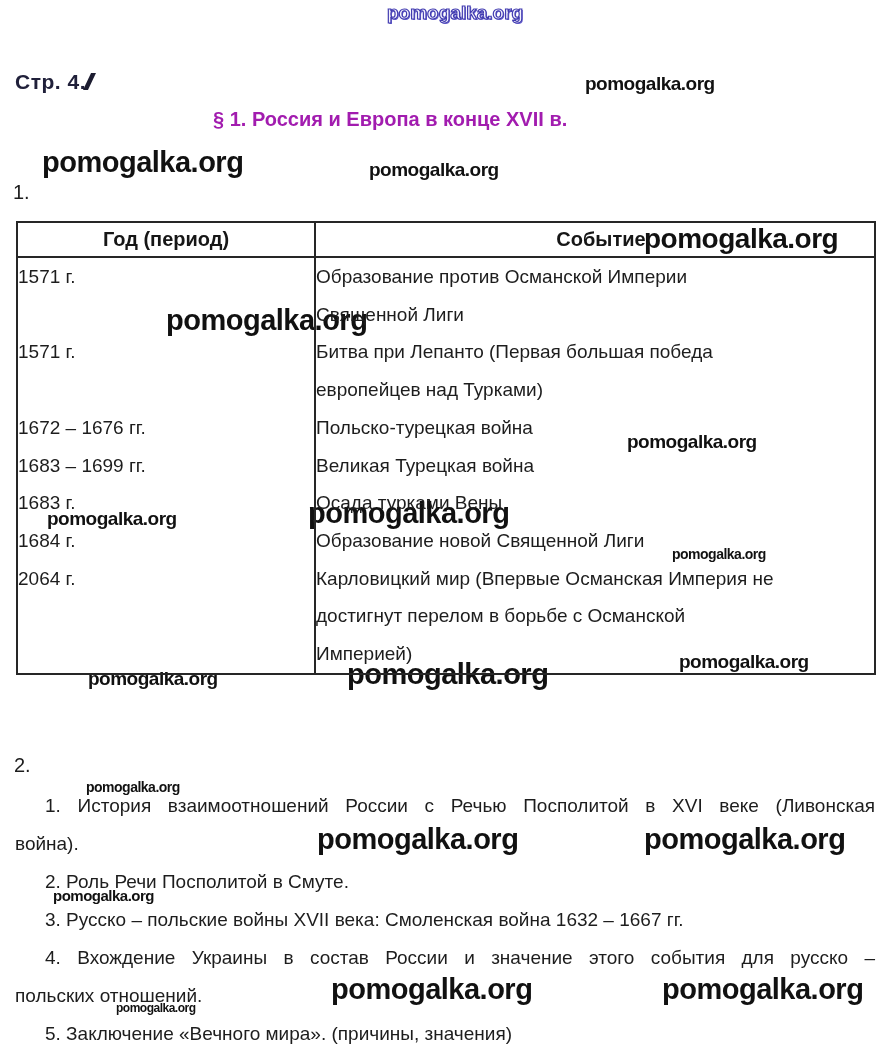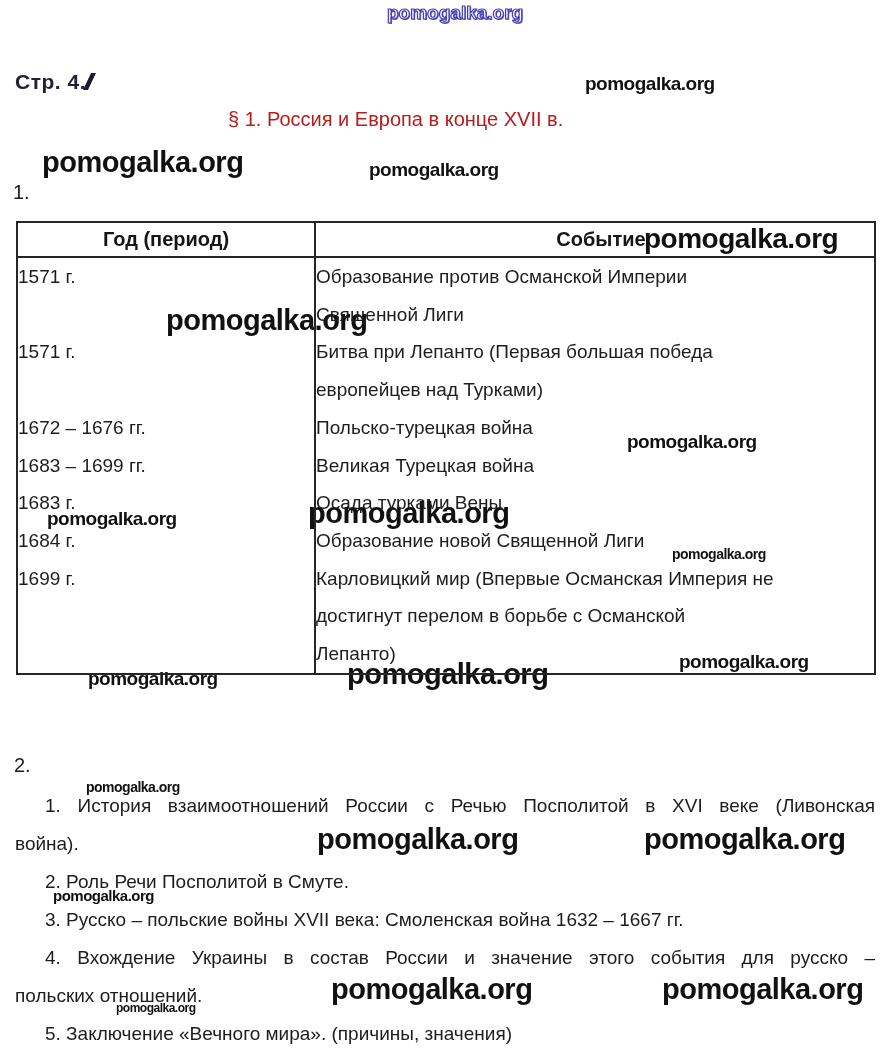--- a/index.html
+++ b/index.html
@@ -19,22 +19,22 @@
     position: absolute; left: 15px; top: 70px;
     font-size: 21px; font-weight: bold; color: #20203a;
     letter-spacing: 0.5px;
   }
   .partial-glyph {
     position: absolute; left: 83px; top: 73px;
     width: 13px; height: 17px; background: #1c1c30;
     clip-path: polygon(62% 0, 100% 0, 38% 100%, 0 100%);
   }
   .doc-title {
-    position: absolute; left: 228px; top: 108px;
-    font-size: 20px; font-weight: normal; color: #b91c1c;
+    position: absolute; left: 213px; top: 108px;
+    font-size: 20px; font-weight: bold; color: #a21caf;
   }
   .task-label { position: absolute; font-size: 20px; color: #1d1d1d; }
   .task-1 { left: 13px; top: 181px; }
   .task-2 { left: 14px; top: 754px; }
 
   
   .history-table {
     position: absolute; left: 16px; top: 221px; width: 860px;
     border: 2px solid #262626; box-sizing: border-box;
     background: transparent;
@@ -148,25 +148,25 @@
             <div class="tline">Осада турками Вены</div>
           </div>
         </div>
         <div class="trow">
           <div class="tcell tcell-year">1684 г.</div>
           <div class="tcell tcell-event">
             <div class="tline">Образование новой Священной Лиги</div>
           </div>
         </div>
         <div class="trow">
-          <div class="tcell tcell-year">1699 г.</div>
+          <div class="tcell tcell-year">2064 г.</div>
           <div class="tcell tcell-event">
             <div class="tline">Карловицкий мир (Впервые Османская Империя не</div>
             <div class="tline">достигнут перелом в борьбе с Османской</div>
-            <div class="tline">Лепанто)</div>
+            <div class="tline">Империей)</div>
           </div>
         </div>
       </div>
   </div>
 
   <div class="task-label task-2">2.</div>
 
   <div class="question-list" id="question-list">
       <div class="q-line first stretch">1. История взаимоотношений России с Речью Посполитой в XVI веке (Ливонская</div>
       <div class="q-line">война).</div>

